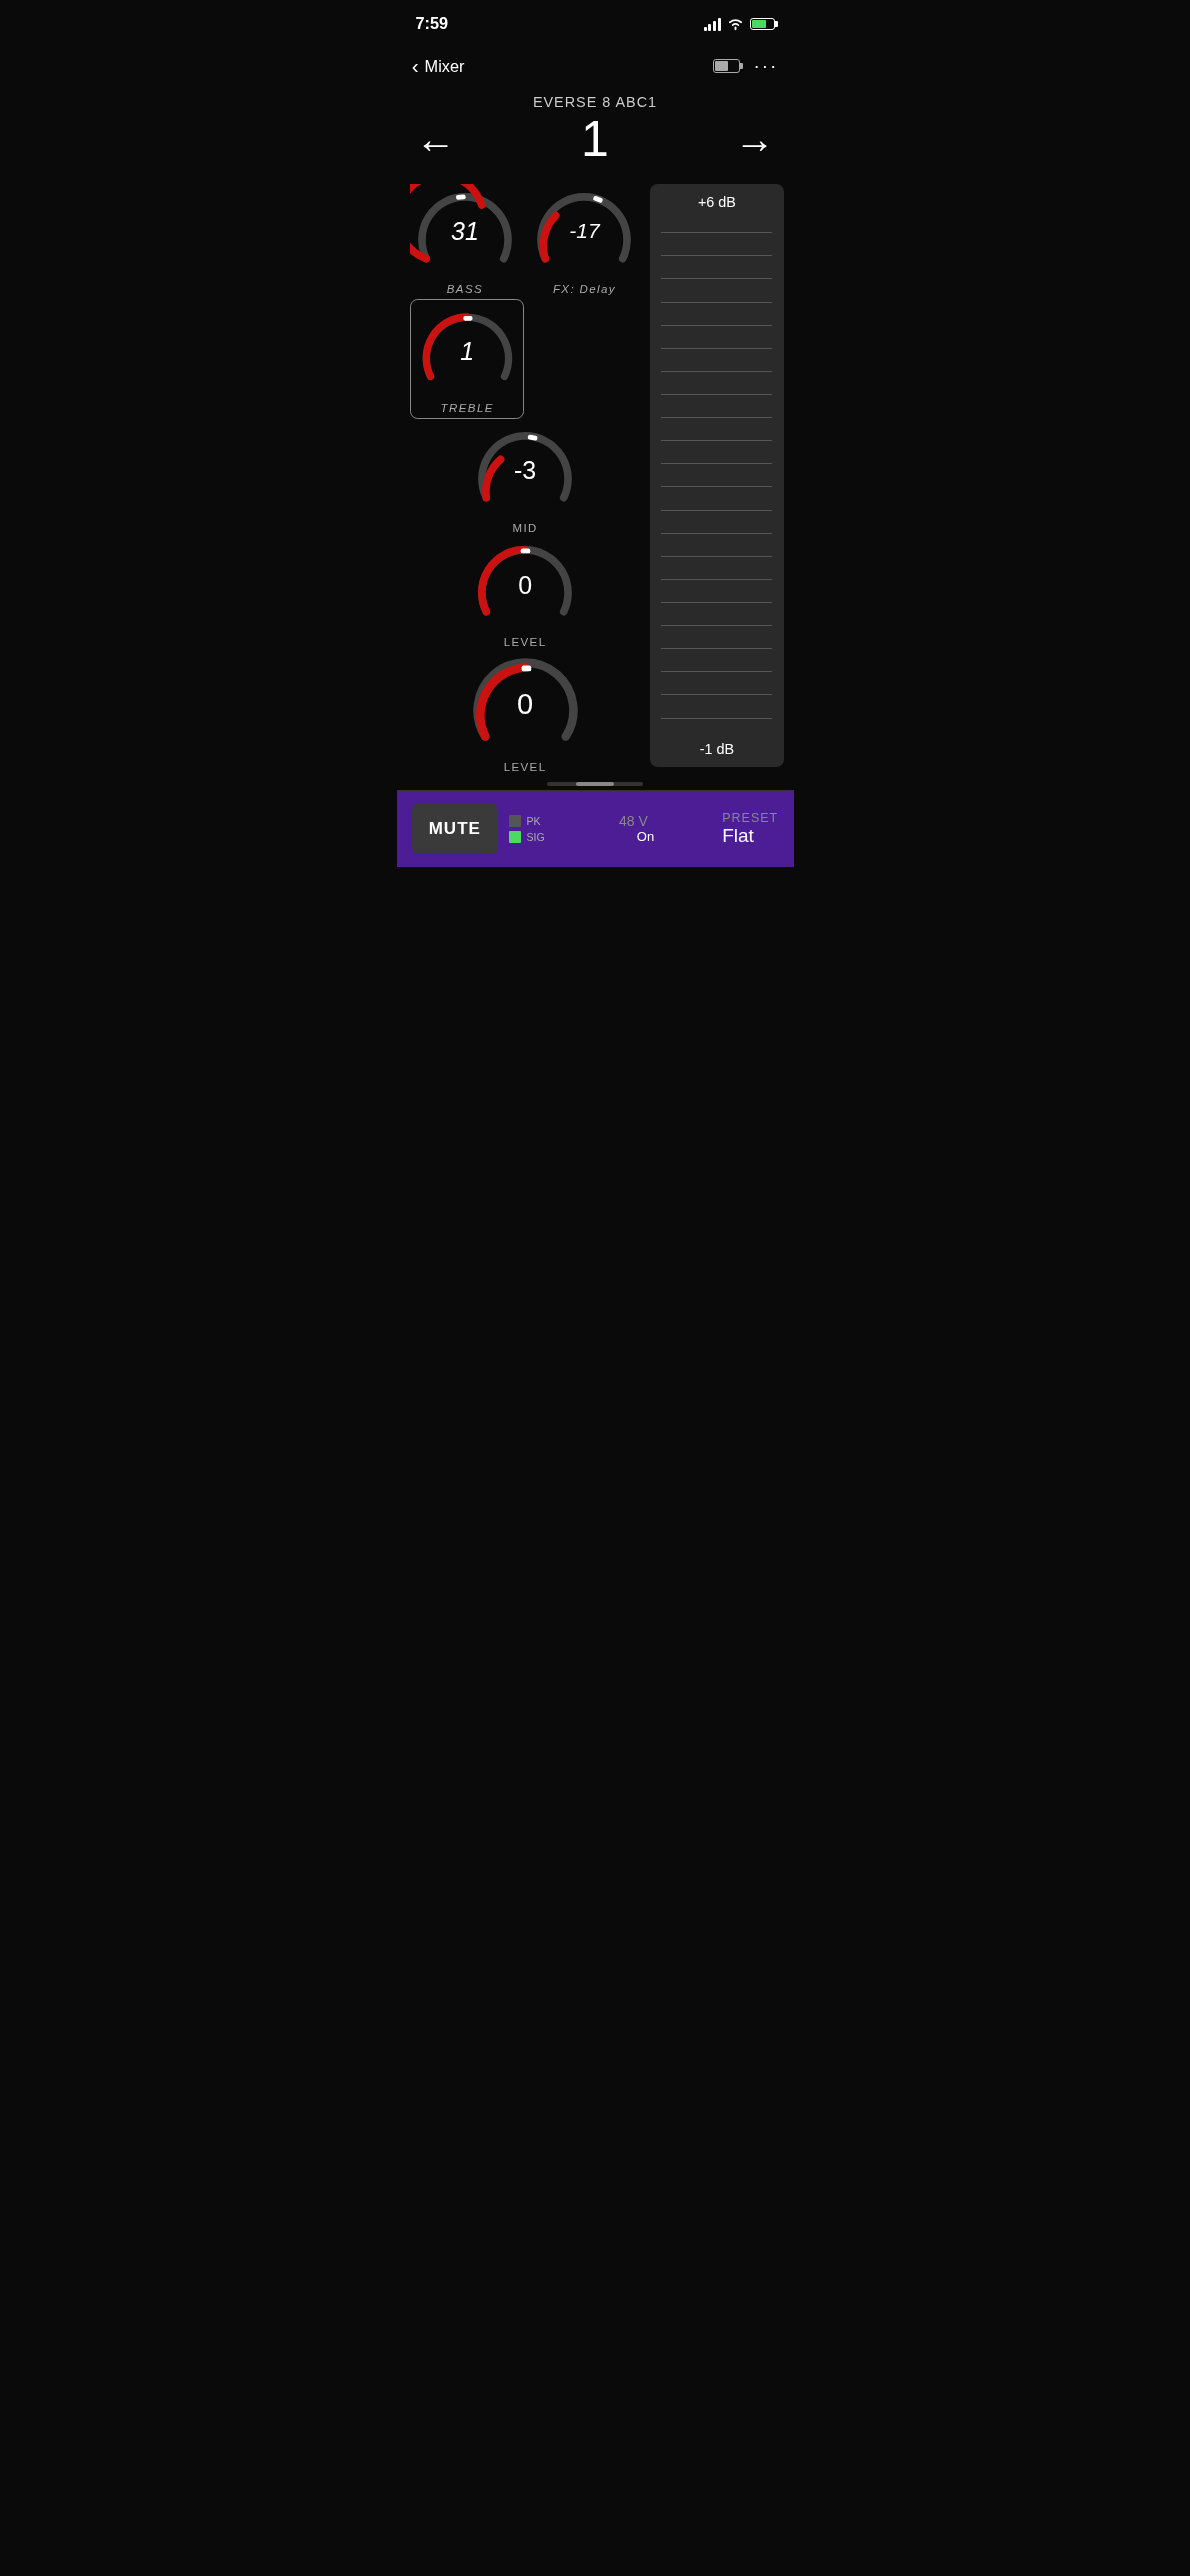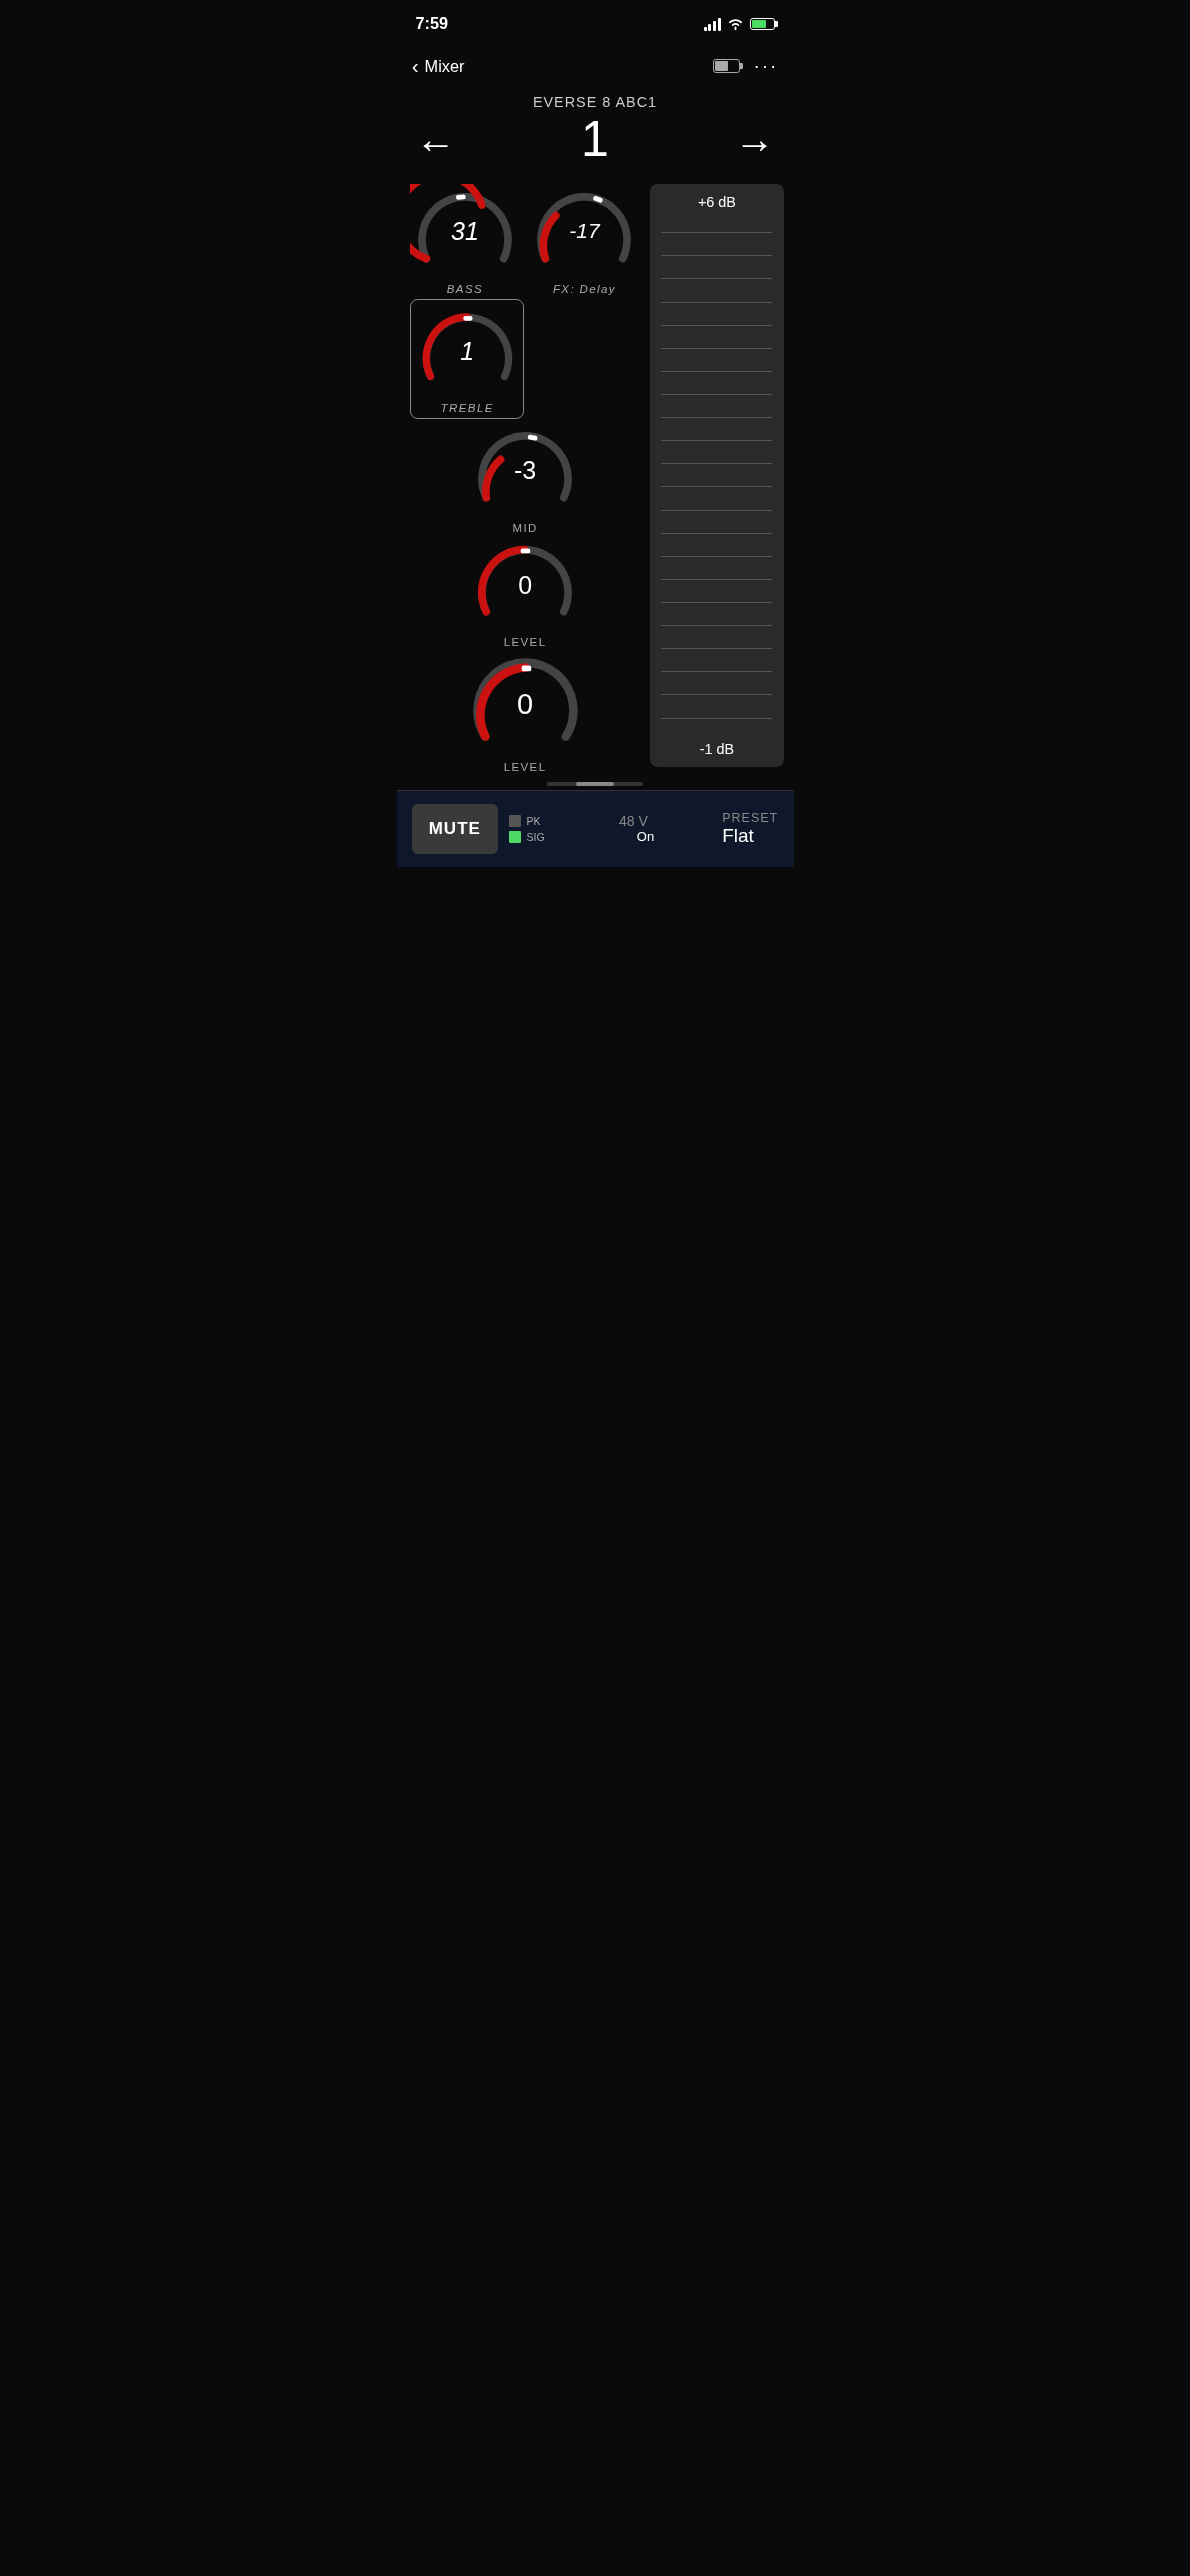--- a/index.html
+++ b/index.html
@@ -256,21 +256,21 @@
       color: #fff;
       padding: 5.8px 0 9.6px;
       text-align: center;
       width: 100%;
     }
 
     
     .bottom-bar {
       display: flex;
       align-items: center;
-      background: #0f172a;
+      background: #4c1d95;
       padding: 11.5px 15.3px;
       height: 77px;
       border-top: 1px solid #333;
     }
     .mute-btn {
       background: #3a3a3a;
       border: none;
       color: #fff;
       font-size: 17px;
       font-weight: 700;

